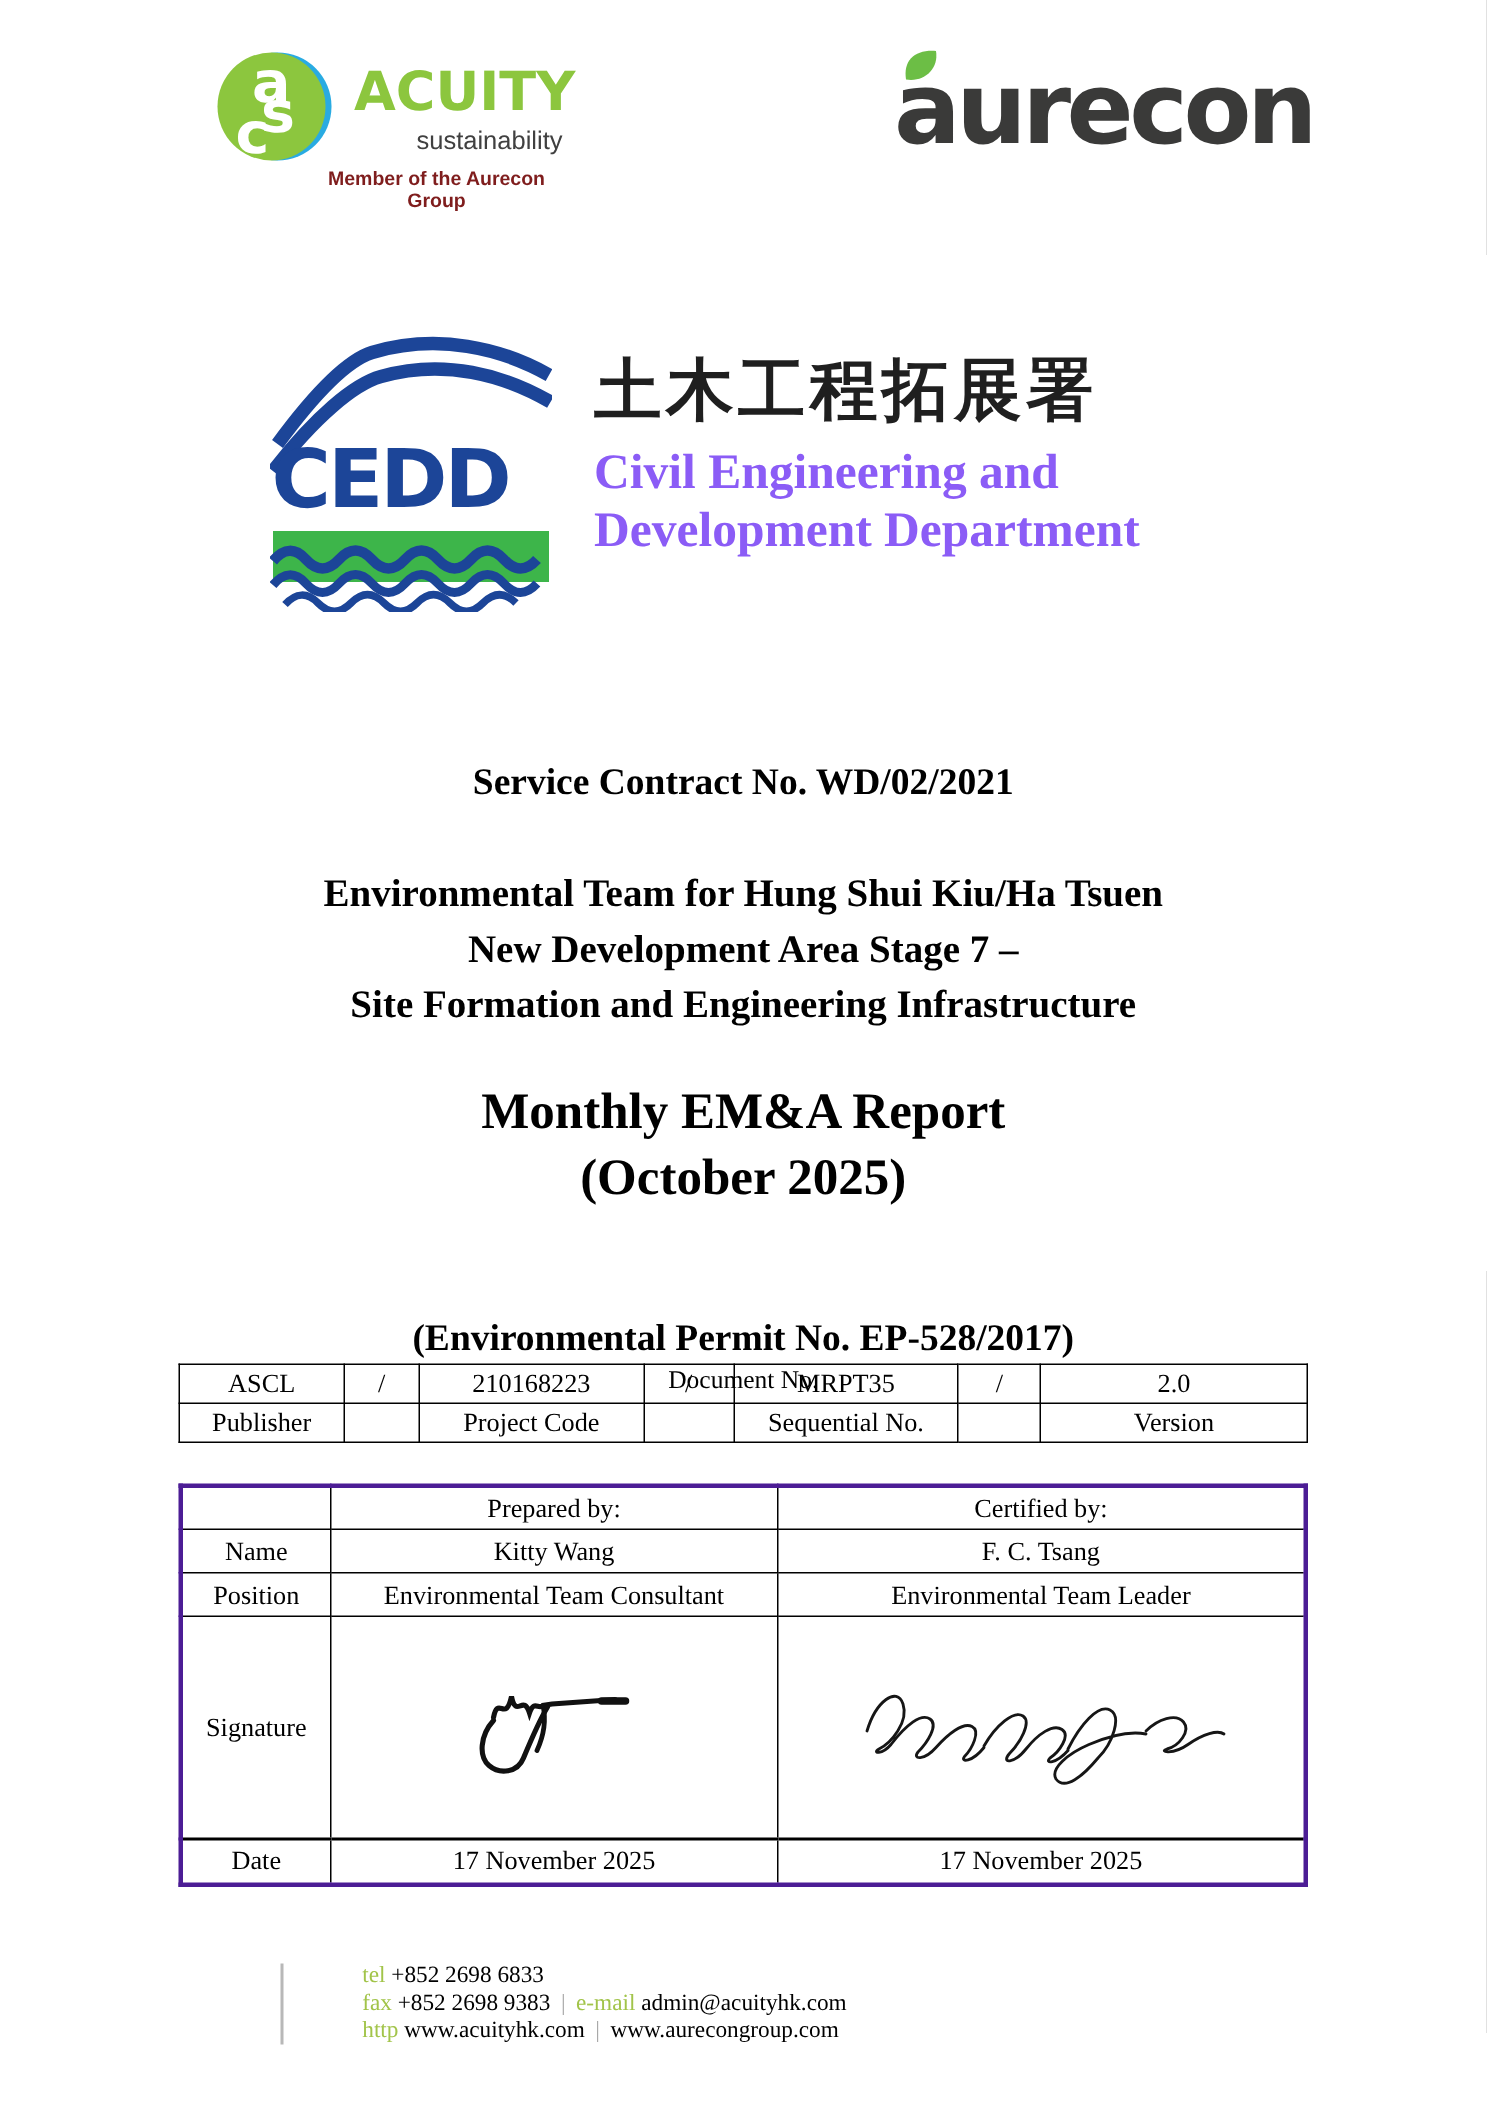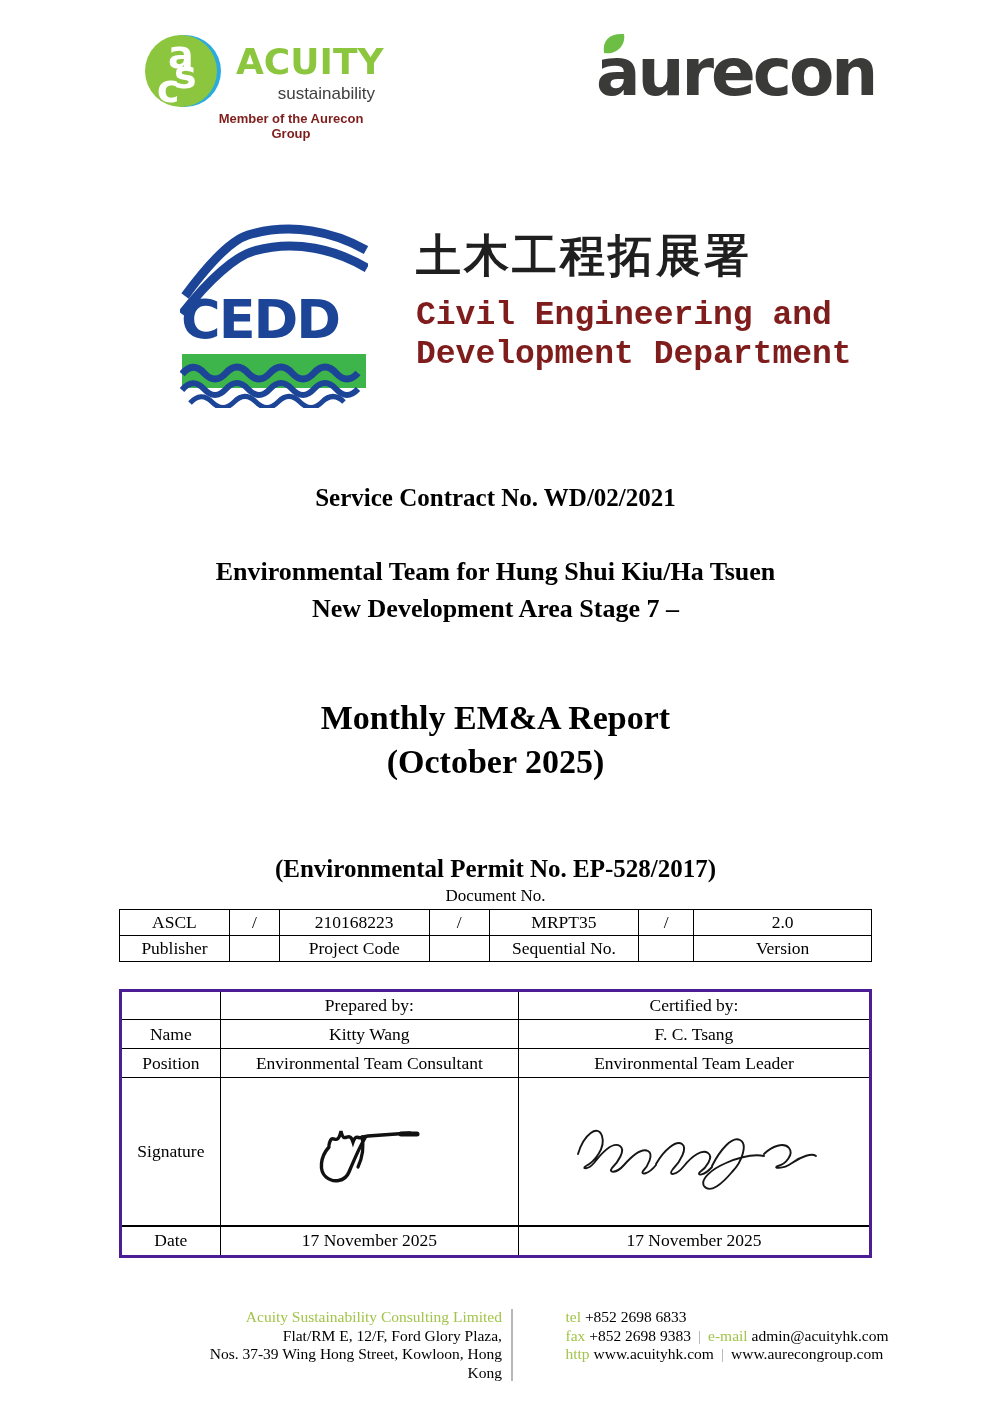--- a/index.html
+++ b/index.html
@@ -29,26 +29,26 @@
   .aurecon-logo { position:absolute; left:596px; top:30px; width:270px; height:72px; }
   .aurecon-leaf { position:absolute; left:6px; top:2px; }
   .aurecon-wordmark {
     position:absolute; left:0px; top:10px;
     font-family:"DejaVu Sans", sans-serif; font-weight:bold;
     font-size:66px; line-height:66px; letter-spacing:-3px; color:#3A3A39;
   }
 
   
   .cedd { position:absolute; left:180px; top:218px; display:flex; }
-  .cedd-text { margin-left:48px; padding-top:16px; font-family:Liberation Mono, monospace; }
+  .cedd-text { margin-left:28px; padding-top:16px; font-family:Liberation Serif, serif; }
   .cedd-chinese { font-size:45px; line-height:52px; letter-spacing:3px; color:#1f1f1f; font-weight:bold; }
-  .cedd-english { font-size:33px; line-height:39px; font-weight:bold; color:#7f1d1d; margin-top:10px; }
-
-  
-  .t-center { position:absolute; left:0; width:100%; text-align:center; font-weight:bold; }
+  .cedd-english { font-size:33px; line-height:39px; font-weight:bold; color:#8b5cf6; margin-top:10px; }
+
+  
+  .t-center { position:absolute; left:0; width:100%; text-align:center; font-weight:bold;margin-top:24px; }
   .t-service { top:484px; font-size:25px; }
   .t-project { top:553px; font-size:26px; line-height:37px; }
   .t-report  { top:696px; font-size:34px; line-height:44px; }
   .t-permit  { top:855px; font-size:25px; }
   .t-doccap  { top:886px; font-size:17px; font-weight:normal; }
 
   
   table { border-collapse:collapse; }
   .doc-table { position:absolute; left:119px; top:909px; width:753px; }
   .doc-table td {
@@ -116,20 +116,21 @@
         <div>Development Department</div>
       </div>
     </div>
   </div>
 
   <div class="t-center t-service">Service Contract No. WD/02/2021</div>
 
   <div class="t-center t-project">
     <div>Environmental Team for Hung Shui Kiu/Ha Tsuen</div>
     <div>New Development Area Stage 7 –</div>
+    <div>Site Formation and Engineering Infrastructure</div>
   </div>
 
   <div class="t-center t-report">
     <div>Monthly EM&amp;A Report</div>
     <div>(October 2025)</div>
   </div>
 
   <div class="t-center t-permit">(Environmental Permit No. EP-528/2017)</div>
 
   <div class="t-center t-doccap">Document No.</div>
@@ -218,25 +219,20 @@
     </tr>
     <tr class="date-row">
       <td>Date</td>
       <td>17 November 2025</td>
       <td>17 November 2025</td>
     </tr>
   </tbody>
     </table>
 
   <div class="footer">
-    <div class="f-left">
-      <div class="green">Acuity Sustainability Consulting Limited</div>
-      <div>Flat/RM E, 12/F, Ford Glory Plaza,</div>
-      <div>Nos. 37-39 Wing Hong Street, Kowloon, Hong Kong</div>
-    </div>
     <div class="f-divider"></div>
     <div class="f-right">
       <div>
         <span class="green">tel</span>
         <span>+852 2698 6833</span>
       </div>
       <div>
         <span class="green">fax</span>
         <span>+852 2698 9383</span><span class="sep">|</span><span class="green">e-mail</span>
         <span>admin@acuityhk.com</span>

